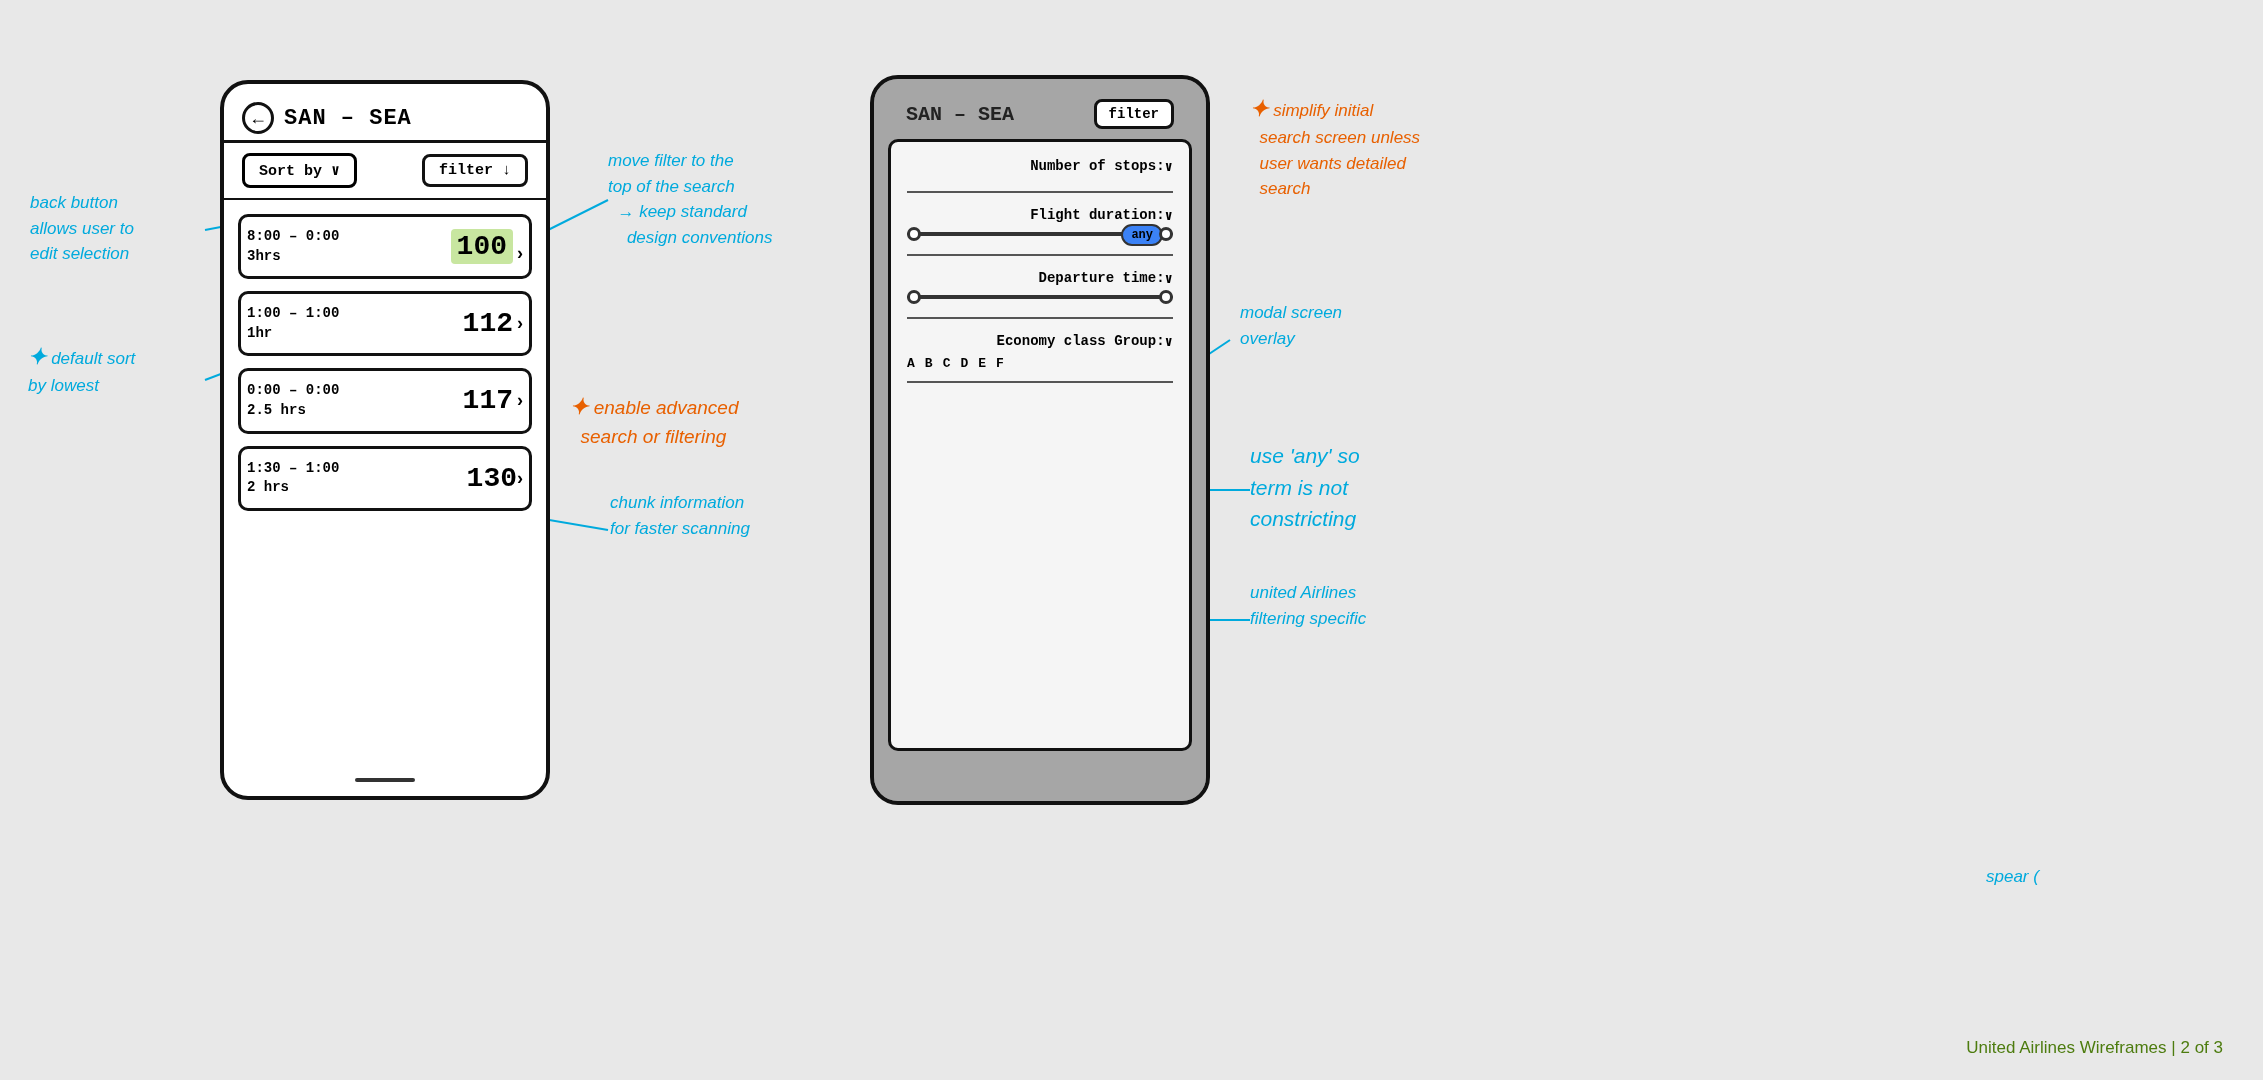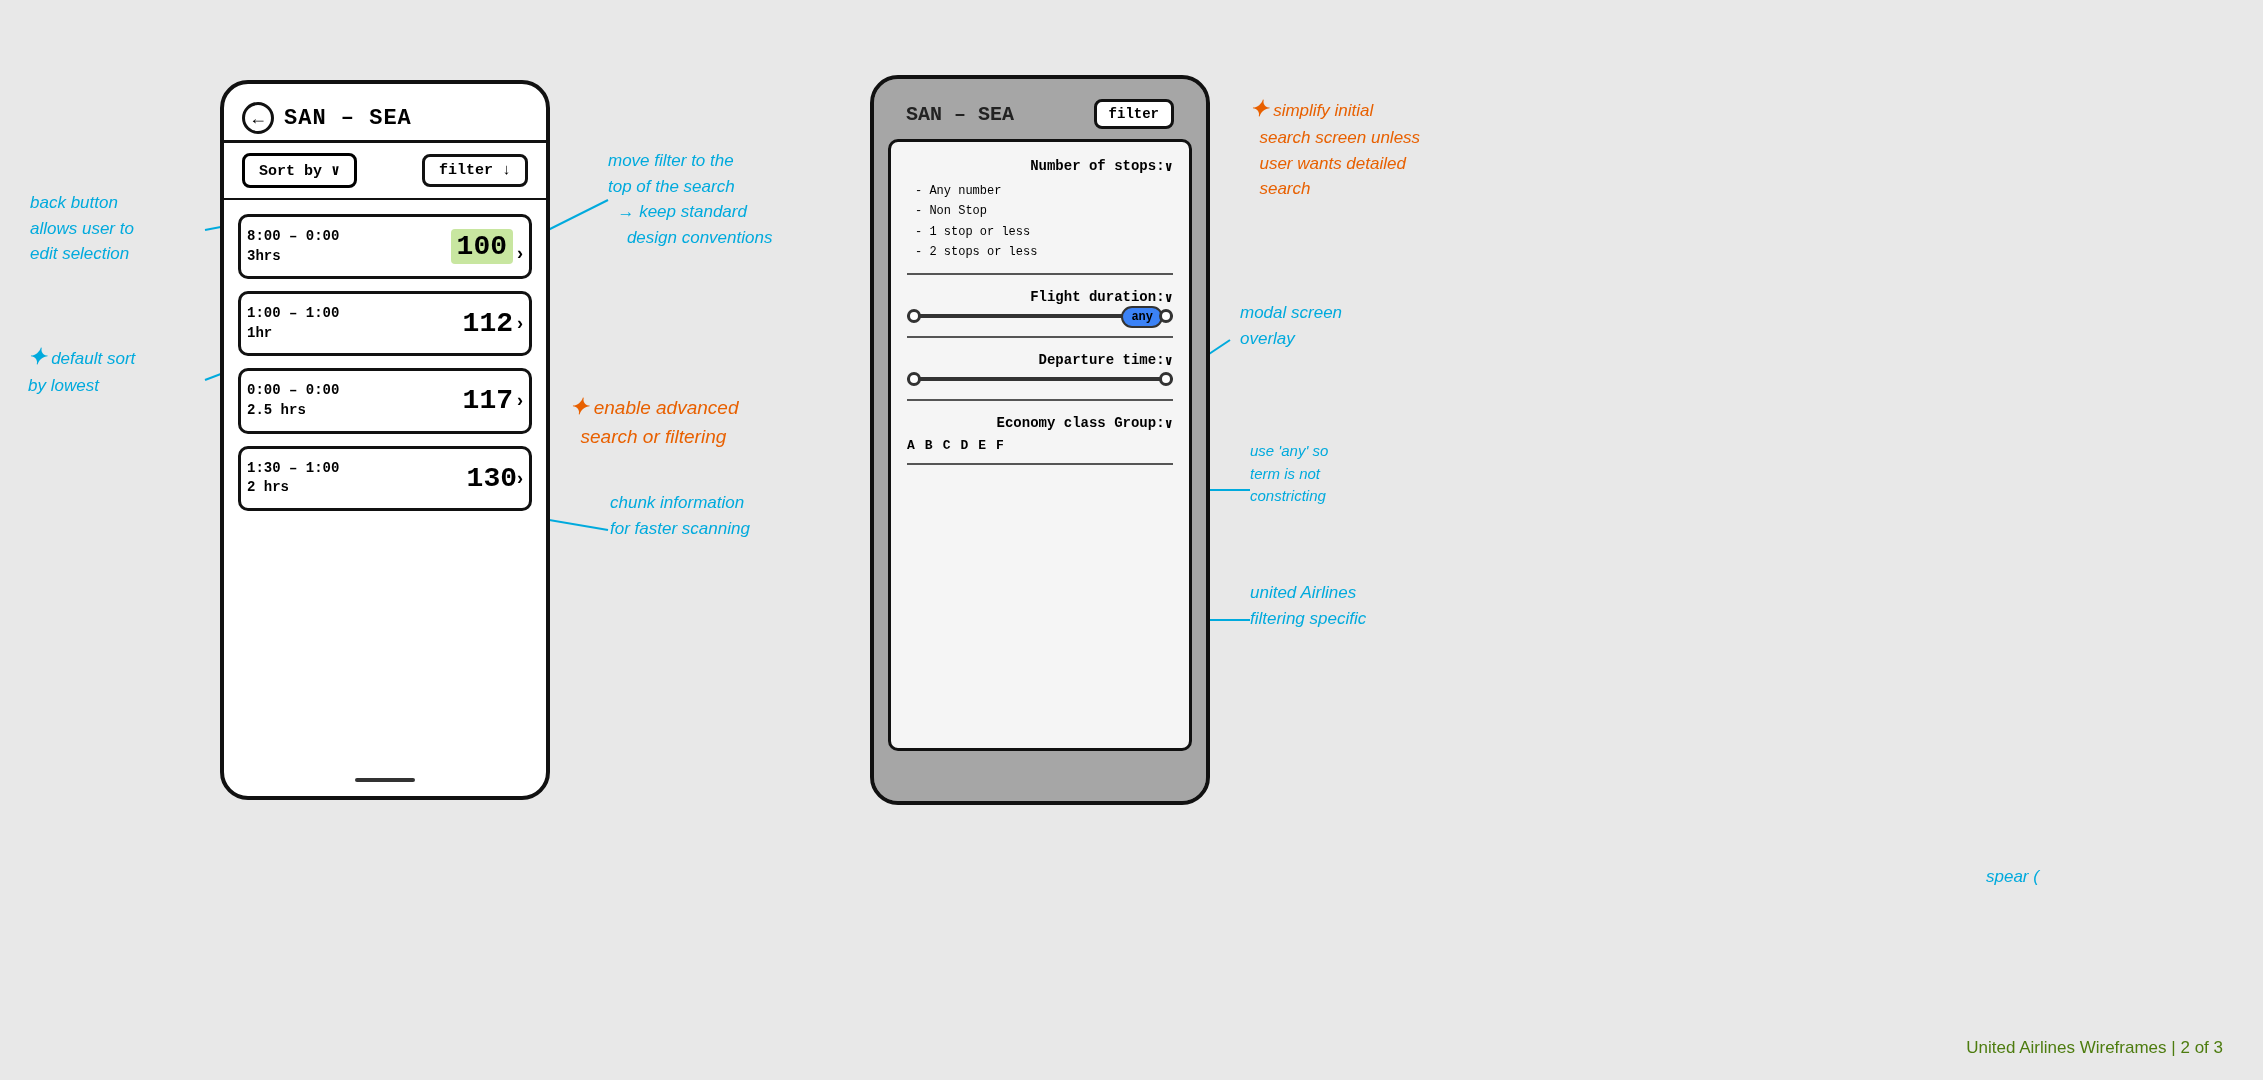--- a/index.html
+++ b/index.html
@@ -383,26 +383,20 @@
     <span class="right-route">SAN – SEA</span>
     <button class="right-filter-btn">filter</button>
   </div>
   <div class="modal-sheet">
 
   <div class="filter-section">
         <div class="filter-section-title">
       <span>Number of stops:</span>
       <span>∨</span>
     </div>
-        <div class="filter-options">
-          <div>- Any number</div>
-          <div>- Non Stop</div>
-          <div>- 1 stop or less</div>
-          <div>- 2 stops or less</div>
-        </div>
       </div>
       <div class="filter-section">
         <div class="filter-section-title">
       <span>Flight duration:</span>
       <span>∨</span>
     </div>
         <div class="slider-track" style="position:relative;">
         <div class="slider-thumb left"></div>
         <div class="any-label">any</div>
         <div class="slider-thumb right"></div>
@@ -457,21 +451,21 @@
 </div>
 
 <div class="annotation orange" style="left:1250px; top:92px; font-size:17px; line-height:1.5;">
   <span class="marker orange">✦</span> simplify initial<br>&nbsp;&nbsp;search screen unless<br>&nbsp;&nbsp;user wants detailed<br>&nbsp;&nbsp;search
 </div>
 
 <div class="annotation" style="left:1240px; top:300px; font-size:17px; line-height:1.5;">
   modal screen<br>overlay
 </div>
 
-<div class="annotation" style="left:1250px; top:440px; font-size:15px; line-height:1.5;">
+<div class="annotation" style="left:1250px; top:440px; font-size:21px; line-height:1.5;">
   use 'any' so<br>term is not<br>constricting
 </div>
 
 <div class="annotation" style="left:1250px; top:580px; font-size:17px; line-height:1.5;">
   united Airlines<br>filtering specific
 </div>
 
 <div class="annotation" style="left:1986px; top:865px; font-size:17px;">
   spear (
 </div>

